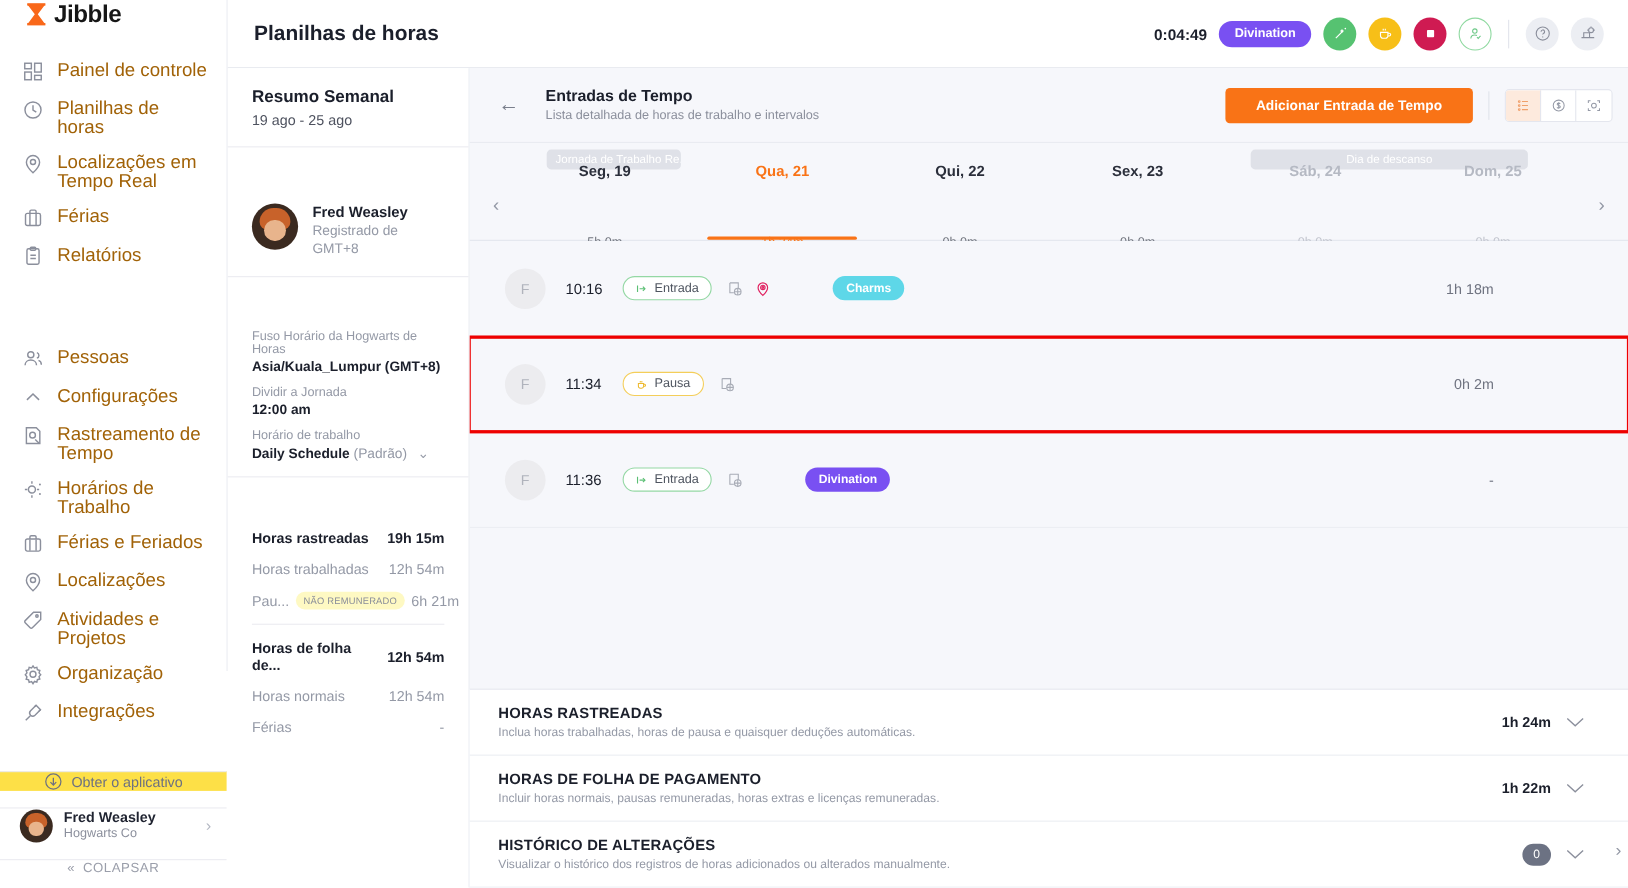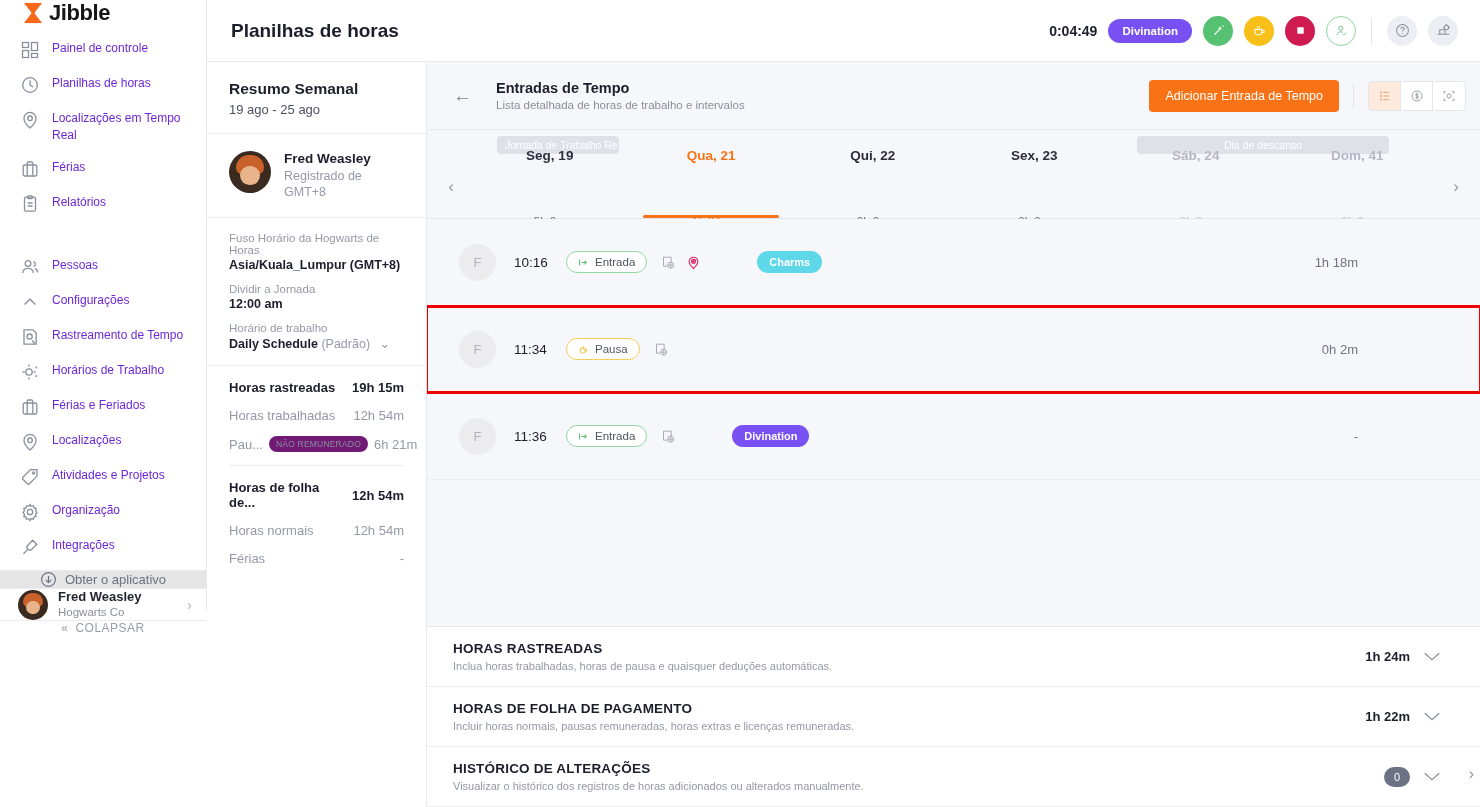--- a/index.html
+++ b/index.html
@@ -8,38 +8,38 @@
     font-family: "Liberation Sans", sans-serif;
     background: #ffffff;
     overflow: hidden;
   }
   .app { display: flex; width: 1480px; height: 807px; position: relative; }
 
   
   .sidebar {
     width: 207px; height: 610px; background: #ffffff;
     border-right: 1px solid #e7e9ef;
-    display: flex; flex-direction: column; flex: 0 0 207px;
+    display: flex; flex-direction: column; flex: 0 0 207px; gap: 15px;
   }
   .logo-wrap { height: 62px; display: flex; align-items: center; padding-left: 22px; }
   .logo-mark { width: 22px; height: 22px; margin-right: 5px; flex: 0 0 22px; }
   .logo-text { font-size: 22px; font-weight: bold; color: #161616; letter-spacing: -0.4px; }
 
   .nav-group { padding: 6px 0 6px 0; }
   .nav-divider { height: 1px; background: #ececf1; margin: 8px 14px; }
   .nav-item {
     display: flex; align-items: flex-start; gap: 12px;
     padding: 7px 16px 7px 20px; cursor: pointer; min-height: 30px;
   }
   .nav-item .ico { width: 20px; height: 20px; flex: 0 0 20px; margin-top: 1px; color: #8b8f9c; }
-  .nav-item .lbl { font-size: 12px; color: #6d28d9; line-height: 17px; padding-top: 1px; }
+  .nav-item .lbl { font-size: 17px; color: #a16207; line-height: 17px; padding-top: 1px; }
 
   .sidebar-spacer { flex: 1 1 auto; }
   .get-app {
-    height: 44px; background: #e5e5e5; border-top: 1px solid #ececf1;
+    height: 44px; background: #fde047; border-top: 1px solid #ececf1;
     display: flex; align-items: center; justify-content: center; gap: 8px;
     font-size: 13px; color: #6d7180; cursor: pointer;
   }
   .get-app .ico { width: 17px; height: 17px; }
   .user-box {
     height: 58px; border-top: 1px solid #ececf1; display: flex; align-items: center;
     padding: 0 14px 0 18px; gap: 10px; cursor: pointer;
   }
   .avatar-img {
     width: 30px; height: 30px; border-radius: 50%; flex: 0 0 30px;
@@ -79,21 +79,21 @@
   .rb-outline { background: #fff; border: 1px solid #8fd9a0; }
   .rb-grey { background: #eceef3; }
   .vsep { width: 1px; height: 26px; background: #e2e4ec; margin: 0 4px; }
 
   
   .main { flex: 1 1 auto; display: flex; min-height: 0; }
 
   
   .summary {
     width: 220px; flex: 0 0 220px; background: #fff;
-    border-right: 1px solid #e7e9ef; display: flex; flex-direction: column;
+    border-right: 1px solid #e7e9ef; display: flex; flex-direction: column; gap: 34px;
   }
   .sum-head { padding: 18px 22px 16px; border-bottom: 1px solid #ececf1; }
   .sum-title { font-size: 15.5px; font-weight: bold; color: #1b1f2b; }
   .sum-range { font-size: 13px; color: #4e525f; margin-top: 4px; }
   .sum-person { padding: 17px 22px; border-bottom: 1px solid #ececf1; display: flex; gap: 13px; align-items: flex-start;}
   .sum-person .avatar-img { width: 42px; height: 42px; flex: 0 0 42px; }
   .sum-person .avatar-img::before{left:7px;top:4px;width:28px;height:20px;border-radius:14px 14px 8px 8px;}
   .sum-person .avatar-img::after{left:11px;top:15px;width:20px;height:19px;border-radius:10px;}
   .sp-name { font-size: 13.5px; font-weight: bold; color: #1b1f2b; }
   .sp-sub { font-size: 12.5px; color: #9499a6; line-height: 16px; margin-top: 2px; }
@@ -101,38 +101,38 @@
   .meta-k { font-size: 11.5px; color: #9499a6; margin-bottom: 2px; }
   .meta-v { font-size: 12.5px; font-weight: bold; color: #1b1f2b; margin-bottom: 11px; }
   .meta-v .muted { font-weight: normal; color: #9499a6; }
   .sum-stats { padding: 14px 22px 0; }
   .st-row { display: flex; align-items: center; margin-bottom: 13px; gap: 6px; }
   .st-k { font-size: 13px; color: #9499a6; }
   .st-k.bold { font-weight: bold; color: #1b1f2b; }
   .st-v { margin-left: auto; font-size: 13px; color: #9499a6; white-space: nowrap; }
   .st-v.bold { font-weight: bold; color: #1b1f2b; }
   .st-tag {
-    font-size: 8.5px; color: #8a8e9a; background: #701a75; border-radius: 9px;
+    font-size: 8.5px; color: #8a8e9a; background: #fef9c3; border-radius: 9px;
     padding: 3px 7px; letter-spacing: 0.2px; white-space: nowrap;
   }
   .st-sep { height: 1px; background: #ececf1; margin: 3px 0 14px; }
 
   
   .content { flex: 1 1 auto; display: flex; flex-direction: column; min-width: 0; background: #f6f7fb; position: relative;}
   .content-head {
     height: 68px; background: #f6f7fb; display: flex; align-items: center;
     padding: 0 14px 0 26px; flex: 0 0 68px; border-bottom: 1px solid #e9ebf1;
   }
   .back-arrow { font-size: 19px; color: #7a7f8c; cursor: pointer; margin-right: 24px; }
   .ch-title { font-size: 14.5px; font-weight: bold; color: #1b1f2b; }
   .ch-sub { font-size: 11.5px; color: #8b8f9c; margin-top: 3px; }
   .ch-right { margin-left: auto; display: flex; align-items: center; gap: 10px; }
   .btn-primary {
-    background: #f97316; color: #fff; font-size: 12.5px; font-weight: normal;
-    padding: 9px 16px; border-radius: 4px; cursor: pointer; border: none;
+    background: #f97316; color: #fff; font-size: 12.5px; font-weight: bold;
+    padding: 9px 28px; border-radius: 4px; cursor: pointer; border: none;
   }
   .seg-group { display: flex; border: 1px solid #e4e6ee; border-radius: 4px; overflow: hidden; background:#fff;}
   .seg { width: 32px; height: 28px; display: flex; align-items: center; justify-content: center; cursor: pointer; border-right: 1px solid #e4e6ee;}
   .seg:last-child { border-right: none; }
   .seg.active { background: #fdeadd; }
 
   
   .days-wrap { background: #f6f7fb; padding: 6px 0 0; flex: 0 0 auto; position: relative; }
   .day-badges { display: flex; height: 20px; padding: 0 20px; position: relative; }
   .badge-ghost {
@@ -560,21 +560,21 @@
               </div>
               <div class="day">
                 <span class="day-name">Sex, 23</span>
                 <span class="day-hrs">0h 0m</span>
               </div>
               <div class="day dim">
                 <span class="day-name">Sáb, 24</span>
                 <span class="day-hrs">0h 0m</span>
               </div>
               <div class="day dim">
-                <span class="day-name">Dom, 41</span>
+                <span class="day-name">Dom, 25</span>
                 <span class="day-hrs">0h 0m</span>
               </div>
             </div>
             <span class="day-nav">›</span>
           </div>
           <div class="days-underline"></div>
         </div>
 
         <div class="entries">
 

